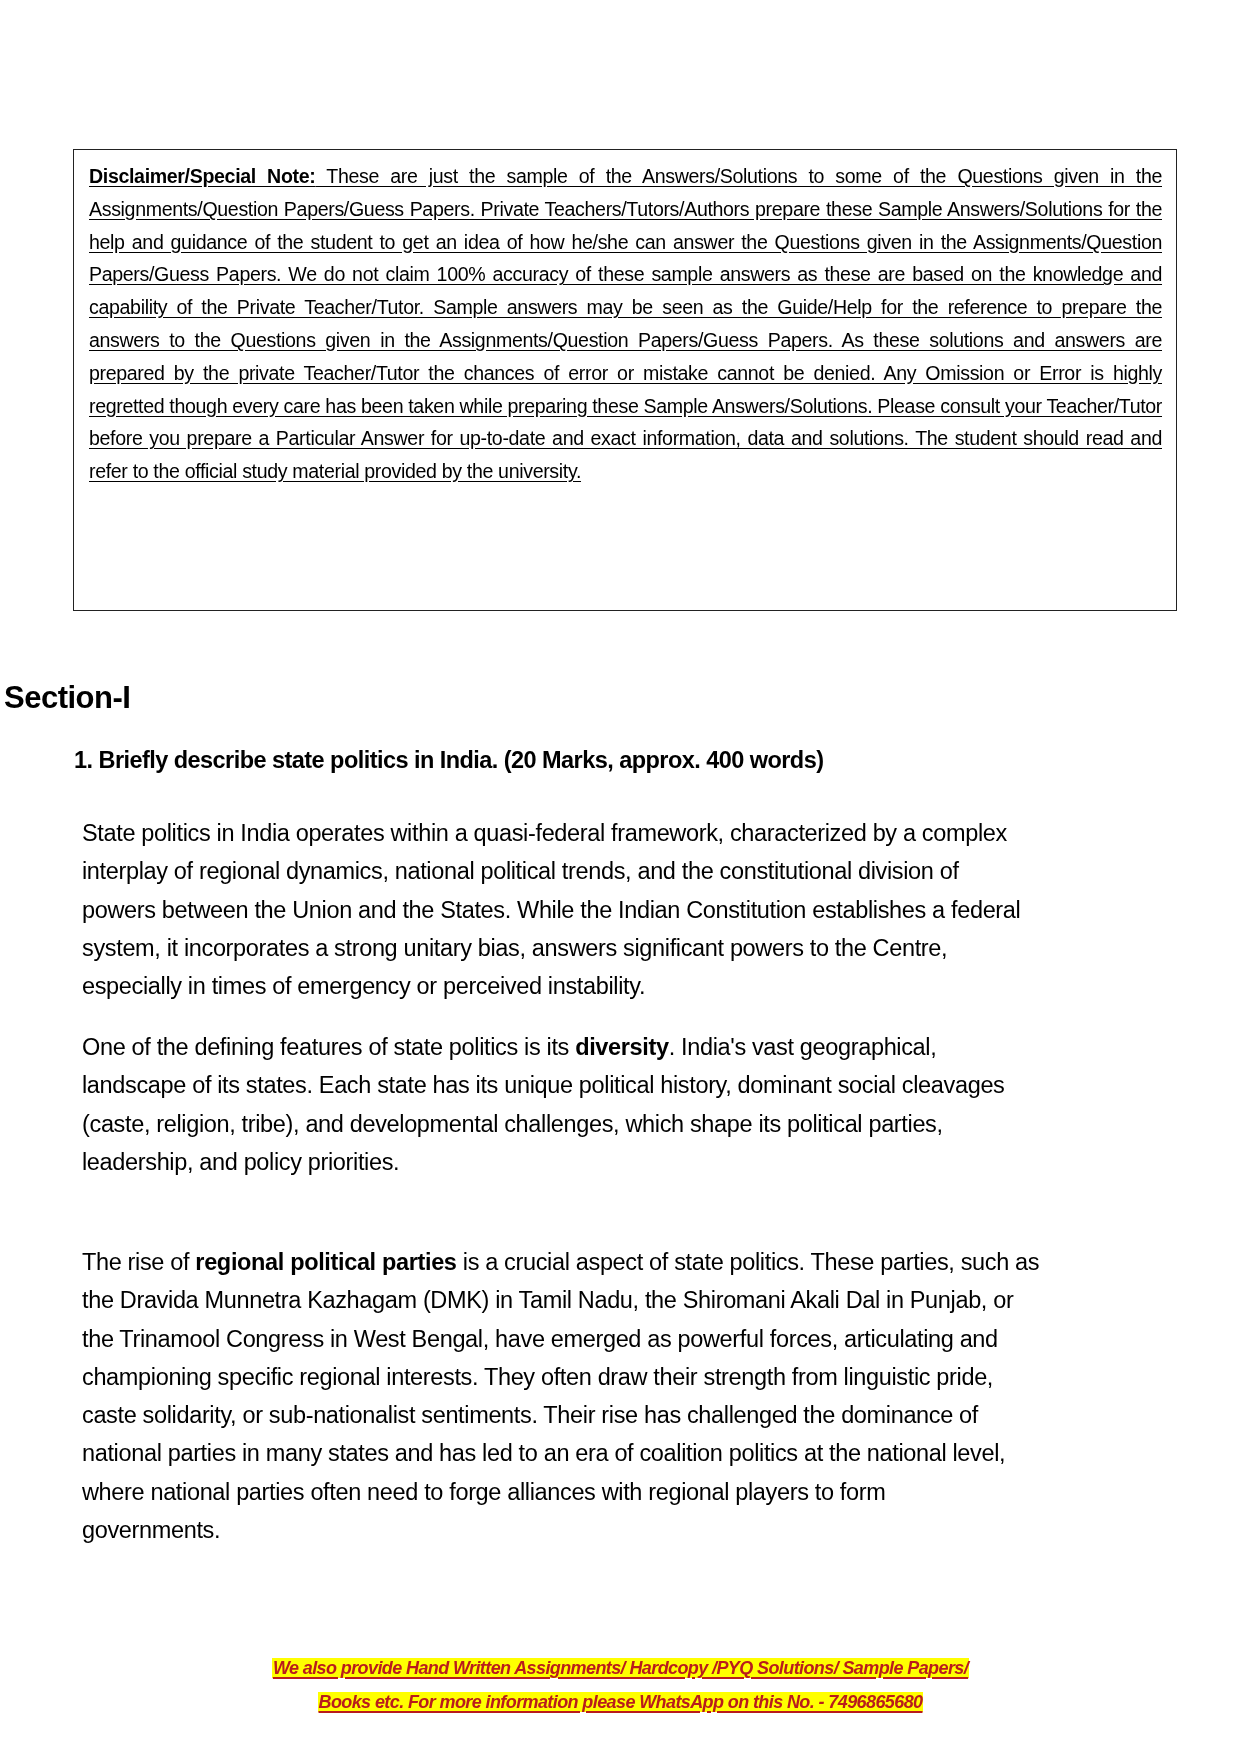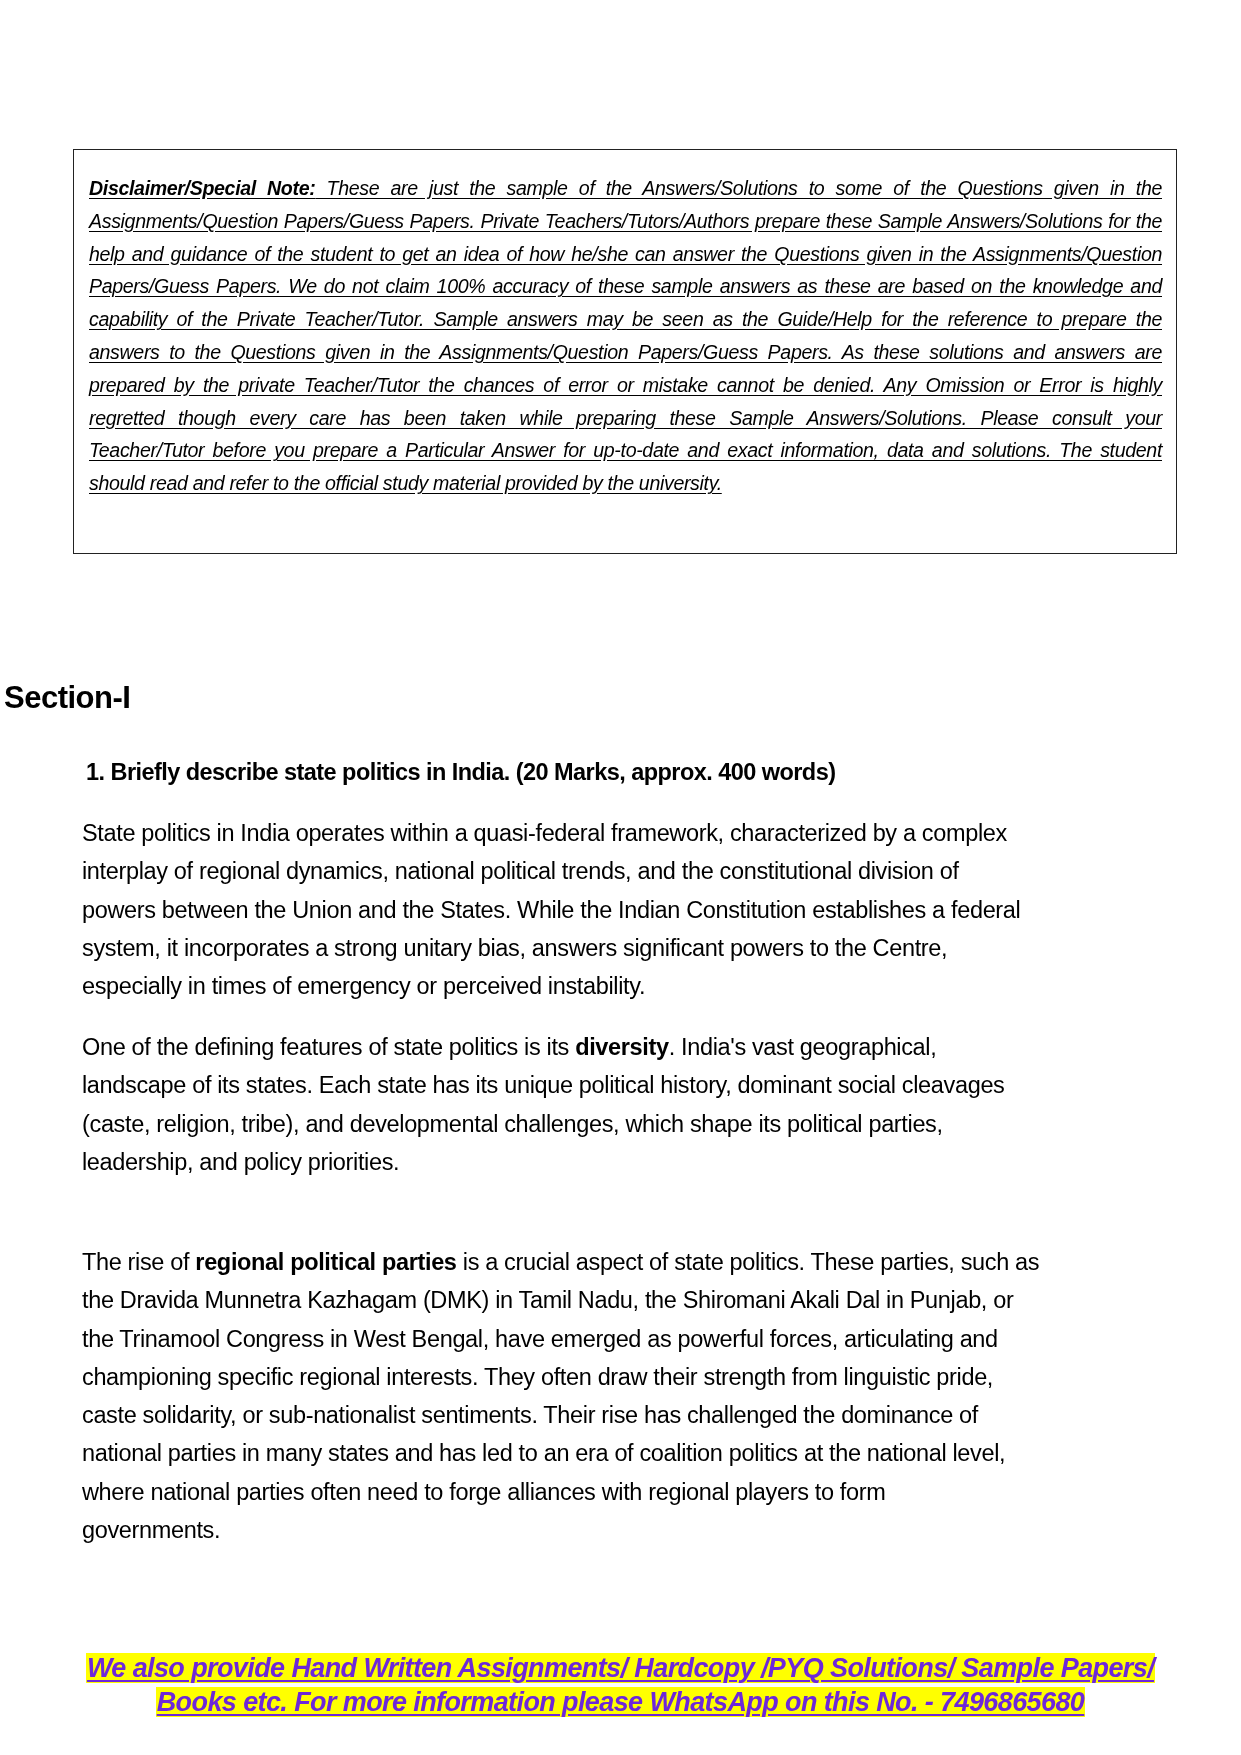--- a/index.html
+++ b/index.html
@@ -20,25 +20,24 @@
       left: 0; top: 0;
       width: 1241px;
       height: 1755px;
     }
     
     .disclaimer-box {
       position: absolute;
       left: 73px;
       top: 149px;
       width: 1104px;
-      height: 405px;
+      height: 462px;
       border: 1.5px solid #222222;
       box-sizing: border-box;
-      padding: 22px 14px 0 15px;
-      font-style: italic;
+      padding: 10px 14px 0 15px;
     }
     .disclaimer-text {
       font-size: 19.6px;
       line-height: 32.8px;
       text-align: justify;
       text-align-last: left;
       text-decoration: underline;
       text-underline-offset: 3px;
       letter-spacing: -0.35px;
       word-spacing: 0px;
@@ -61,21 +60,21 @@
       margin: 0;
     }
     .question {
       position: absolute;
       left: 74px;
       top: 745px;
       font-weight: bold;
       font-size: 23.5px;
       line-height: 30px;
       letter-spacing: -0.55px;
-      margin: 12px;
+      margin: 0;
       white-space: nowrap;
     }
     .para {
       position: absolute;
       left: 74px;
       width: 1110px;
       font-size: 23.5px;
       line-height: 38.3px;
       letter-spacing: -0.35px;
       margin: 8px;
@@ -91,23 +90,23 @@
 
     
     .promo {
       position: absolute;
       left: 0;
       width: 1241px;
       top: 1651px;
       text-align: center;
       font-weight: bold;
       font-style: italic;
-      font-size: 27px;
+      font-size: 18px;
       line-height: 34px;
-      color: #6d28d9;
+      color: #b91c1c;
       letter-spacing: -0.6px;
     }
     .promo .promo-line {
       display: inline;
       background: #ffff00;
       text-decoration: underline;
       text-decoration-thickness: 2px;
       text-underline-offset: 3px;
       padding: 0 1px;
     }

